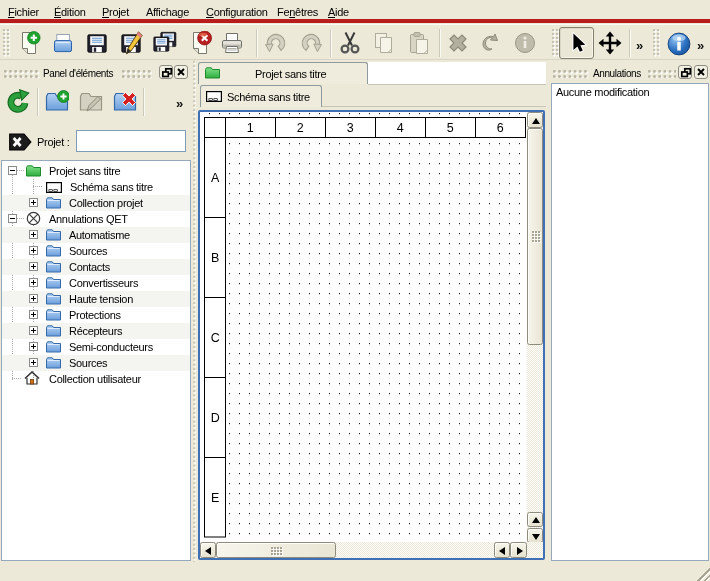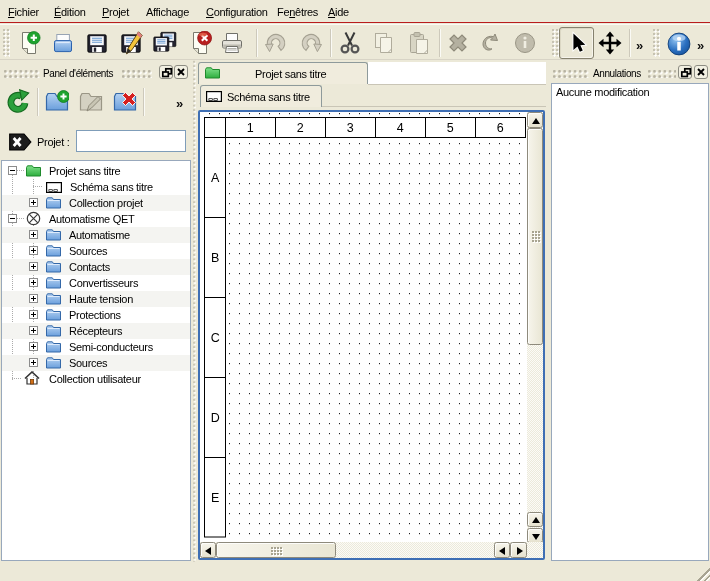--- a/index.html
+++ b/index.html
@@ -1,19 +1,19 @@
 <!DOCTYPE html>
 <html><head><meta charset="utf-8"><style>
 *{margin:0;padding:0;box-sizing:border-box}
 html,body{width:710px;height:581px;overflow:hidden}
 body{font-family:"Liberation Sans",sans-serif;font-size:11px;color:#000;background:#ece9d8;letter-spacing:-0.3px}
 #root{position:absolute;left:0;top:0;width:710px;height:581px;background:#ece9d8}
 .abs{position:absolute}
 
-#menubar{position:absolute;left:0;top:0;width:710px;height:23px;background:#ece9d8;border-bottom:1px solid #b91c1c}
+#menubar{position:absolute;left:0;top:0;width:710px;height:23px;background:#ece9d8;border-bottom:4px solid #b91c1c}
 #menubar span{position:absolute;top:6px;font-size:11px}
 
 #toolbar{position:absolute;left:0;top:24px;width:710px;height:36px;background:#ece9d8;border-top:1px solid #fbfaf4;border-bottom:1px solid #d8d4c6}
 .handle{position:absolute;top:4px;width:7px;height:28px;background-image:radial-gradient(circle at 1.2px 1.2px,#c6c2b2 0,#c6c2b2 1px,transparent 1.4px),radial-gradient(circle at 2.4px 2.4px,#ffffff 0,#ffffff 1px,transparent 1.4px);background-size:4px 4px}
 .tsep{position:absolute;top:4px;width:2px;height:28px;background:linear-gradient(90deg,#cdc9bb 0 1px,#fafaf5 1px 2px)}
 .tbico{position:absolute;top:6px;width:24px;height:24px}
 .chev{position:absolute;font-weight:700;font-size:13px;color:#111}
 #selbtn{position:absolute;left:559px;top:2px;width:35px;height:32px;background:#eae7d6;border:1px solid #85816e;border-radius:3px;box-shadow:inset 1px 1px 0 #dbd7c4,inset -1px -1px 0 #f6f4ec}
 
 .ttl{position:absolute;height:22px}
@@ -360,21 +360,21 @@
         <svg class="ticon" style="left:44px;top:2px" width="15" height="12" viewBox="0 0 15 12">
           <use href="#bfold"></use>
         </svg>
         <span class="lbl" style="left:67px">Collection projet</span>
       </div>
 <div class="trow" style="top:50px">
         <div class="exp" style="left:6px"></div>
         <svg class="ticon" style="left:24px;top:0px" width="15" height="15" viewBox="0 0 15 15">
           <use href="#circx"></use>
         </svg>
-        <span class="lbl" style="left:47px">Automatisme QET</span>
+        <span class="lbl" style="left:47px">Annulations QET</span>
       </div>
 <div class="trow alt" style="top:66px">
         <div class="exp plus" style="left:27px"></div>
         <svg class="ticon" style="left:44px;top:2px" width="15" height="12" viewBox="0 0 15 12">
           <use href="#bfold"></use>
         </svg>
         <span class="lbl" style="left:67px">Automatisme</span>
       </div>
 <div class="trow" style="top:82px">
         <div class="exp plus" style="left:27px"></div>

